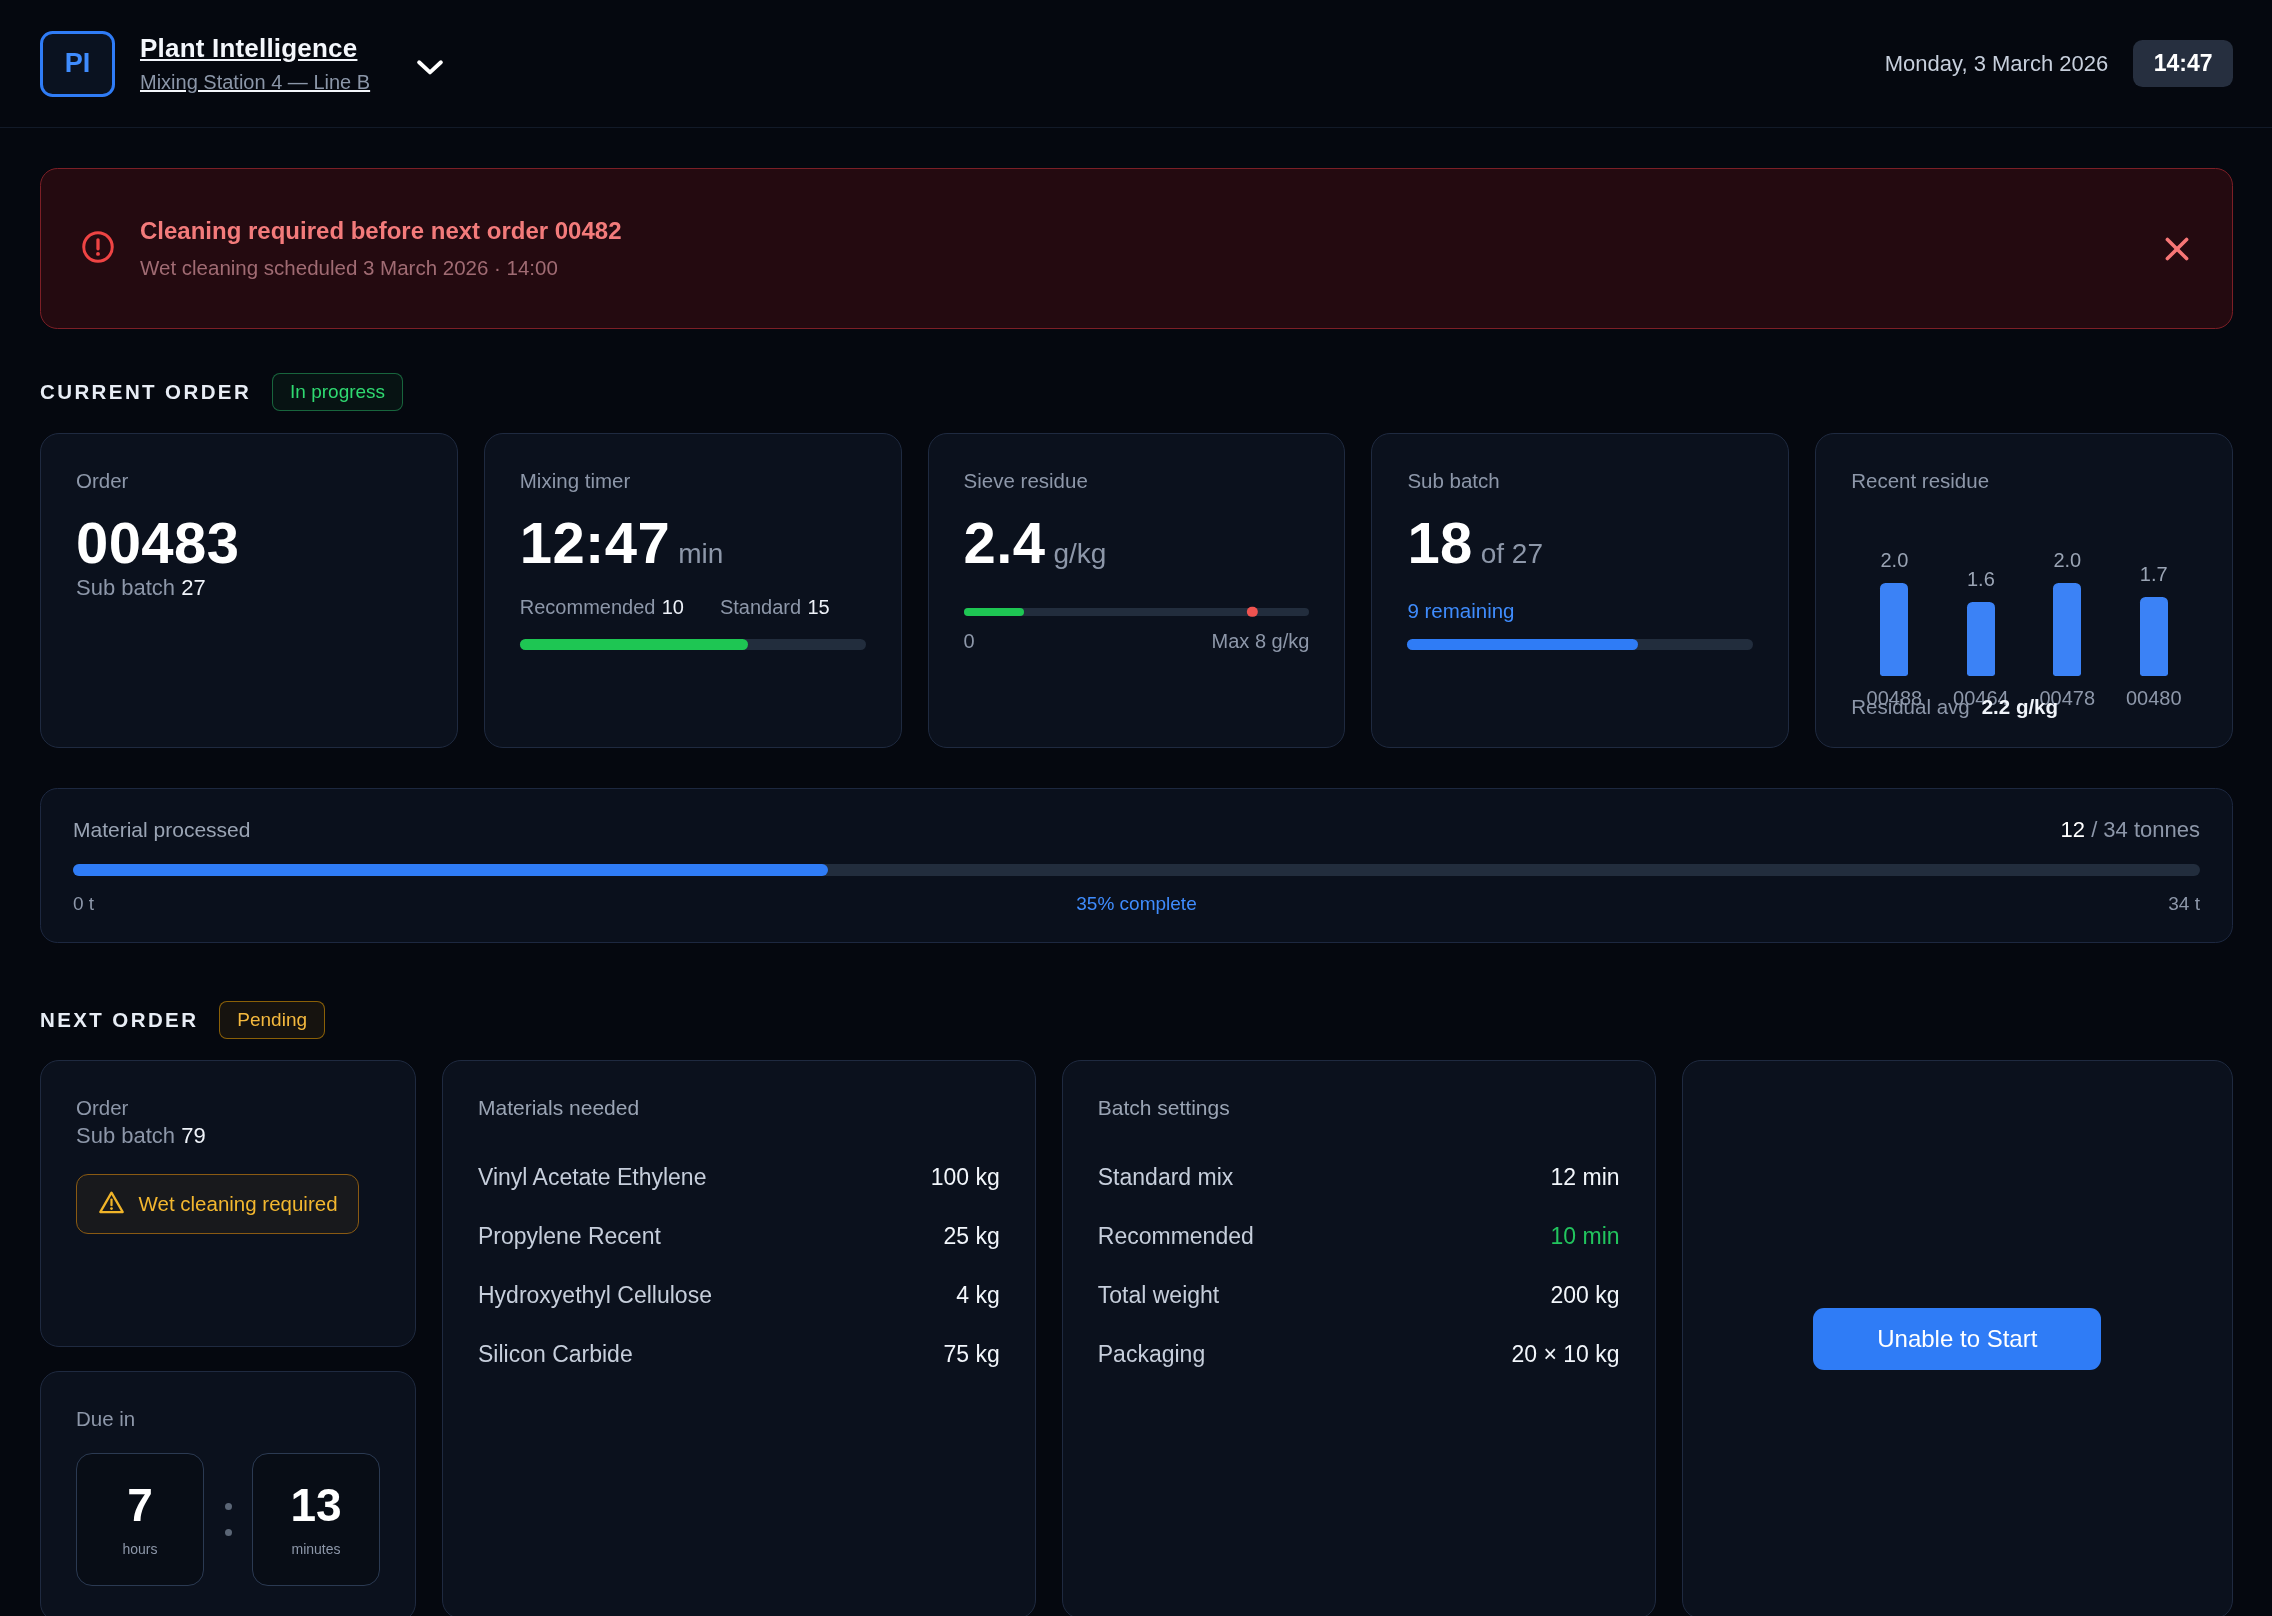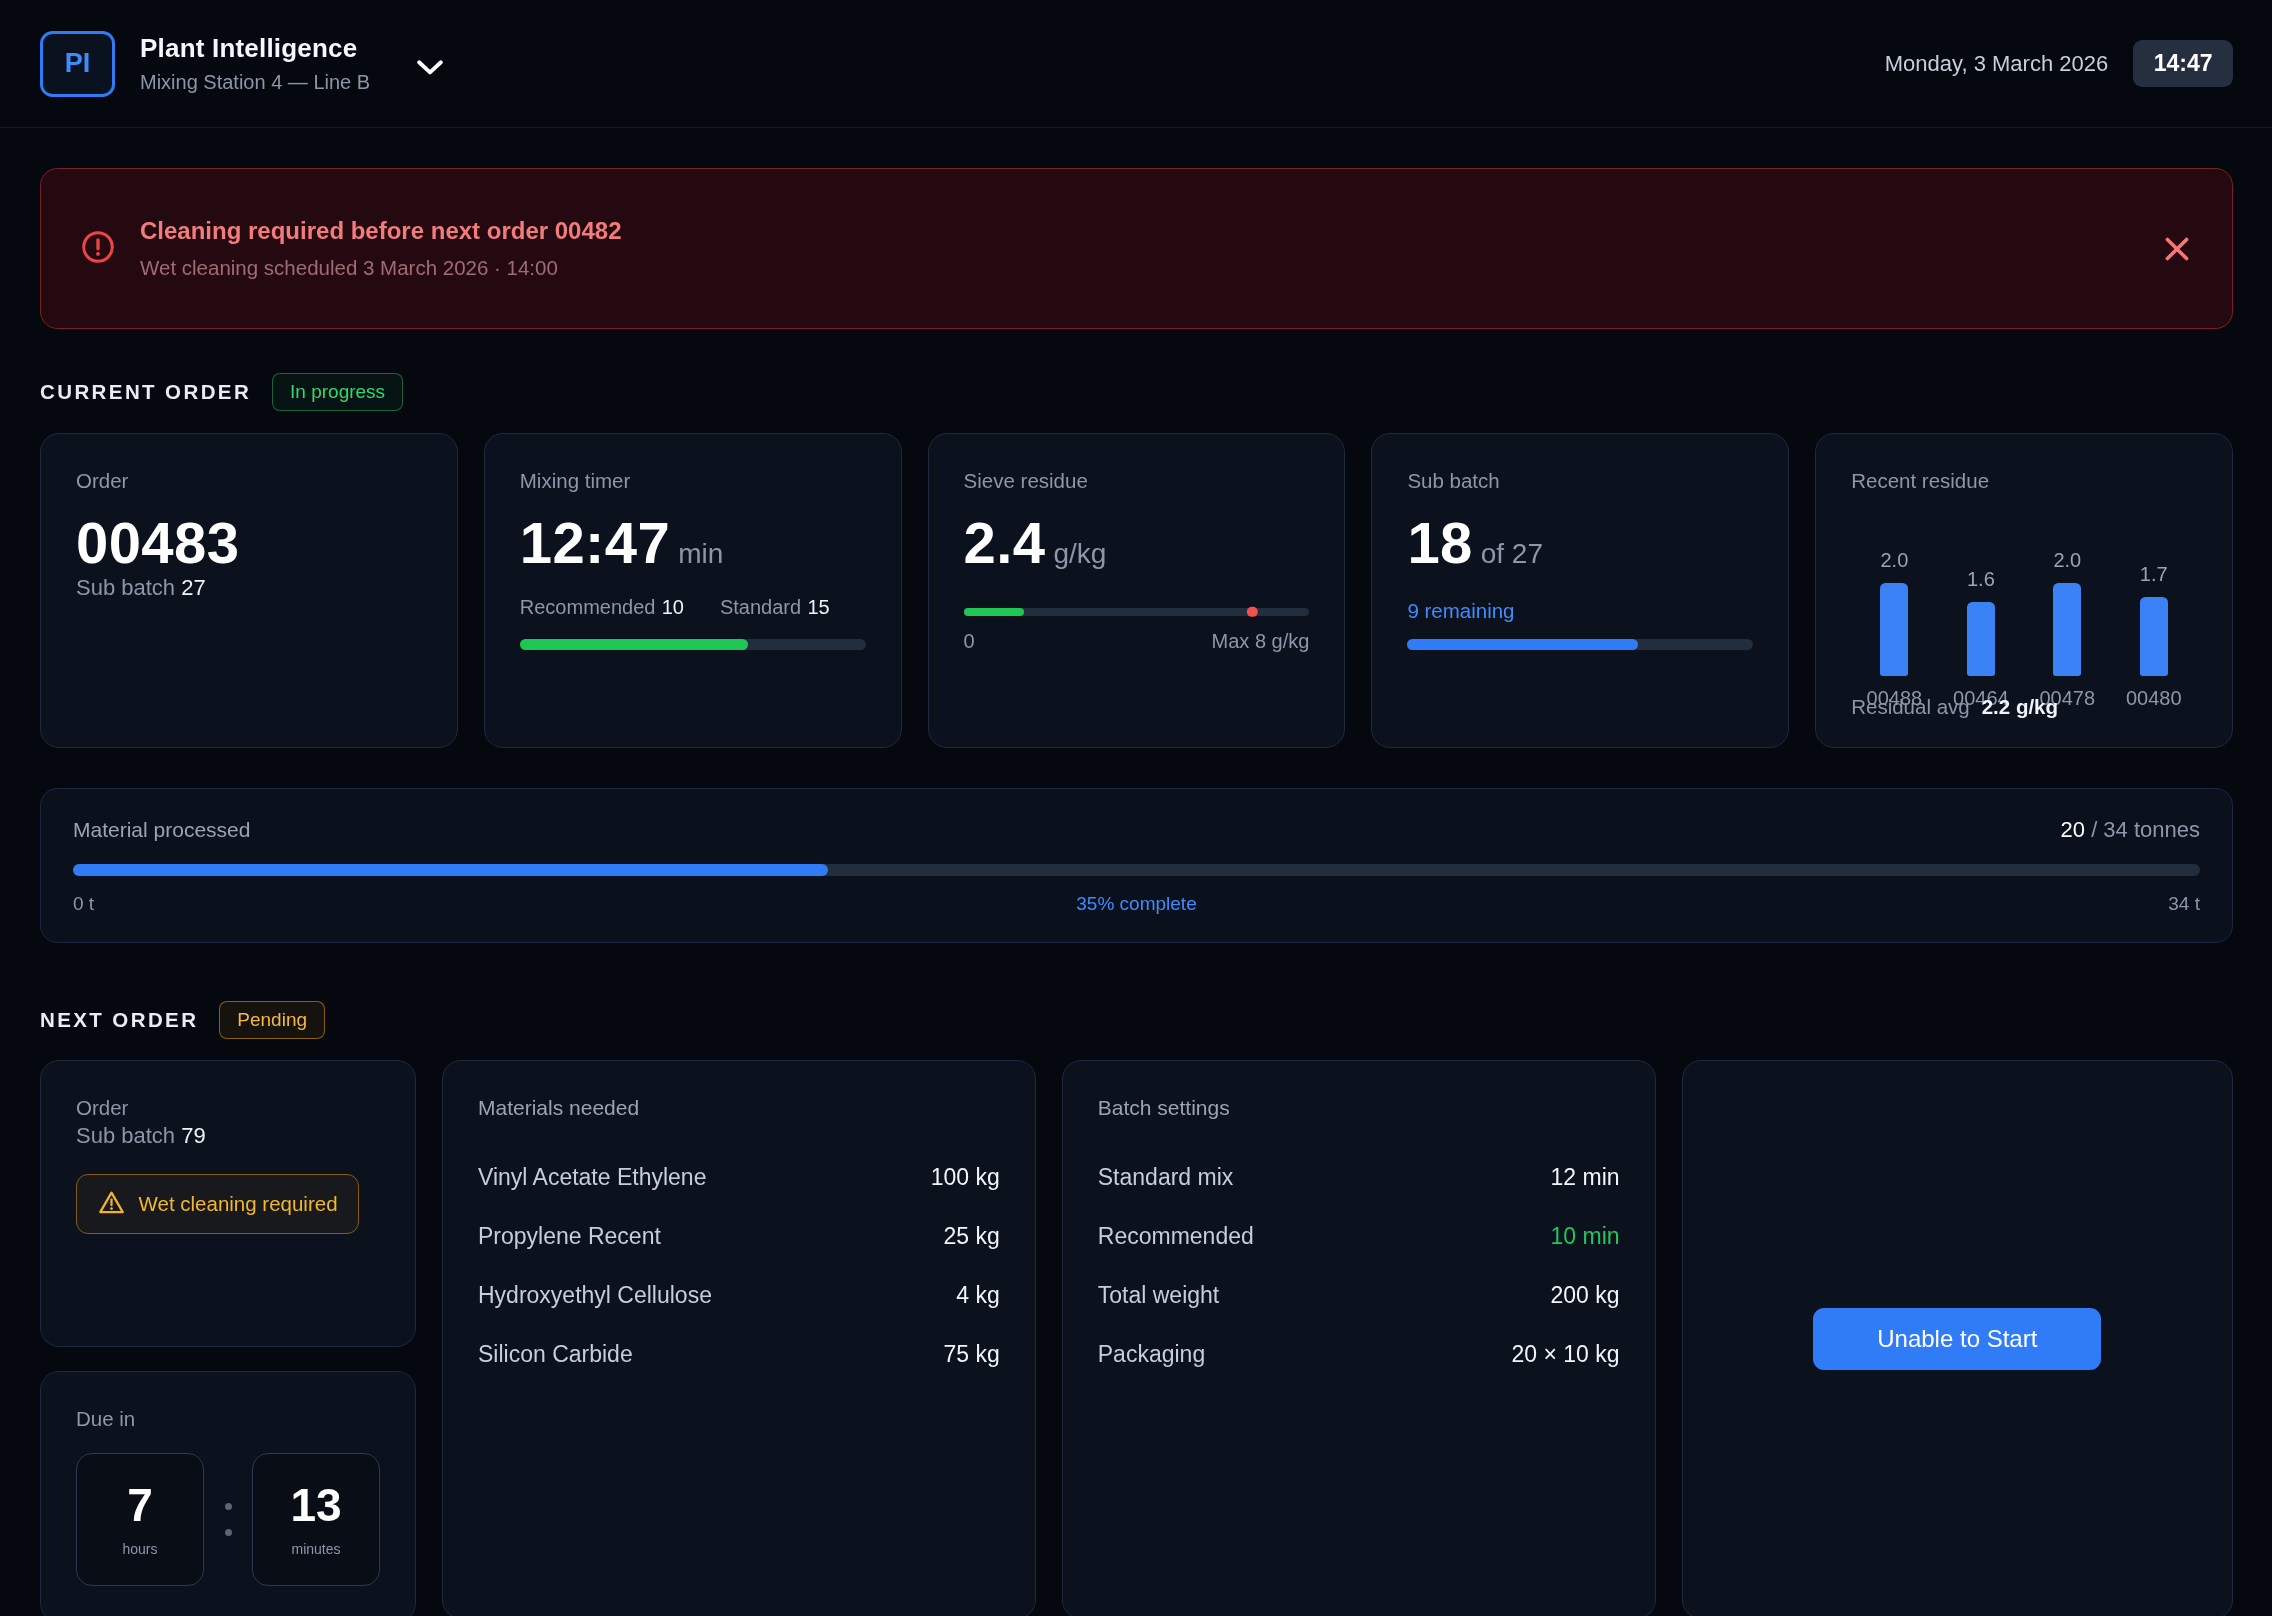--- a/index.html
+++ b/index.html
@@ -17,21 +17,21 @@
     height:128px; padding:0 40px;
     display:flex; align-items:center;
     border-bottom:1.6px solid #121a28;
   }
   .logo-box {
     width:75px; height:66px; border:3.2px solid #2f7cf6; border-radius:12.6px;
     display:flex; align-items:center; justify-content:center;
     color:#3f8cfd; font-size:27px; font-weight:700;
     background:#0a1220;
   }
-  .title-block { margin-left:25px; }
+  .title-block { margin-left:25px;text-decoration:underline; }
   .app-title { font-size:26px; font-weight:700; color:#f4f7fc; letter-spacing:0.2px; }
   .app-subtitle { font-size:20px; color:#8b96a8; margin-top:7px; }
   .chevron { margin-left:46px; margin-top:11px; cursor:pointer; }
   .header-right { margin-left:auto; display:flex; align-items:center; gap:25px; }
   .header-date { font-size:22px; color:#c7cfdc; }
   .time-chip {
     background:#262f3f; border-radius:9.5px; padding:10.3px 20.5px;
     font-size:23px; font-weight:700; color:#ffffff;
   }
 
@@ -293,21 +293,21 @@
           <span>Residual avg</span>
           <b>2.2 g/kg</b>
         </div>
       </div>
     </div>
 
     <div class="panel">
       <div class="panel-top">
         <span class="panel-label">Material processed</span>
         <span class="panel-right">
-          <b>20</b>
+          <b>12</b>
           <span>/ 34 tonnes</span>
         </span>
       </div>
       <div class="track panel-track">
         <div class="fill fill-blue" style="width: 35.5%;"></div>
       </div>
       <div class="panel-bottom">
         <span>0 t</span>
         <span class="center">35% complete</span>
         <span class="right">34 t</span>

